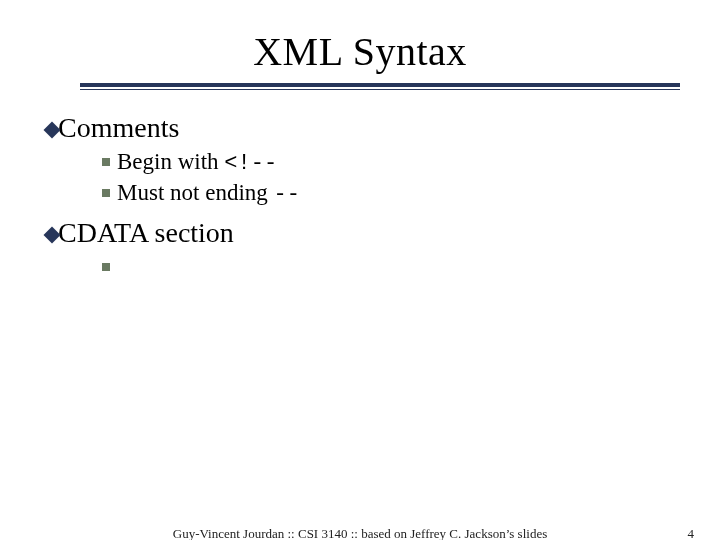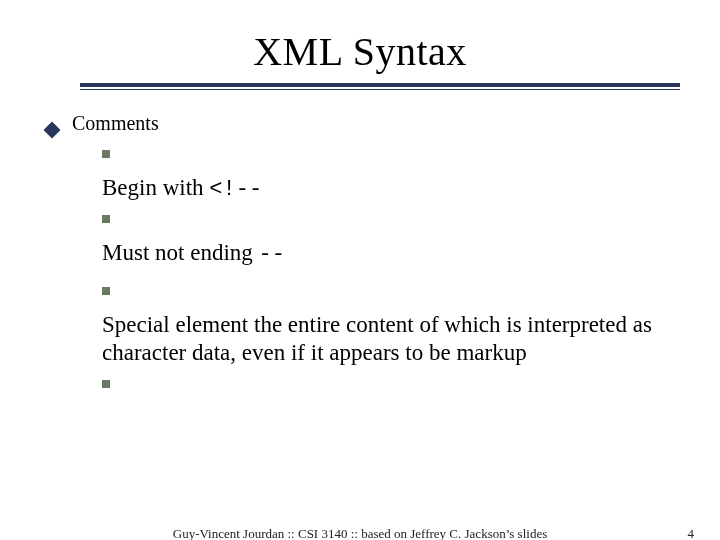--- a/index.html
+++ b/index.html
@@ -37,48 +37,47 @@
   }
   .rule-thin {
     margin-left: 40px;
     height: 1px;
     background: #27365a;
   }
   .content {
     padding-left: 6px;
   }
   .level1 {
-    font-size: 20px;
+    font-size: 28px;
     margin-top: 6px;
     margin-bottom: 4px;
     display: flex;
     align-items: flex-start;
-    gap: 14px;
+    gap: 0;
   }
   .diamond {
     display: inline-block;
     width: 12px;
     height: 12px;
     background: #27365a;
     transform: rotate(45deg);
     margin-top: 12px;
     flex-shrink: 0;
   }
   .sublist {
     padding-left: 56px;
     margin-bottom: 8px;
   }
   .level2 {
     font-size: 23px;
     line-height: 1.22;
     display: flex;
     align-items: flex-start;
-    gap: 16px;
+    gap: 7px;
     margin-bottom: 1px;
-    flex-direction: column;
   }
   .square {
     display: inline-block;
     width: 8px;
     height: 8px;
     background: #6a7a62;
     margin-top: 10px;
     flex-shrink: 0;
   }
   .code {
@@ -132,27 +131,25 @@
         </span>
       </div>
       <div class="level2">
         <span class="square"></span>
         <span>
           <span>Must not ending </span><span class="code">--</span><span></span>
         </span>
       </div>
     </div>
 
+    <div class="level1">
+      <span class="diamond"></span>
+      <span>CDATA section</span>
+    </div>
     <div class="sublist">
-      <div class="level2">
-        <span class="square"></span>
-        <span>
-          <span>Special element the entire content of which is interpreted as character data, even if it appears to be markup</span><span class="code"></span><span></span>
-        </span>
-      </div>
       <div class="level2">
         <span class="square"></span>
       </div>
     </div>
 
   </div>
 
   <div class="footer">
     <span class="footer-center">Guy-Vincent Jourdan :: CSI 3140 :: based on Jeffrey C. Jackson’s slides</span>
     <span class="footer-right">4</span>

